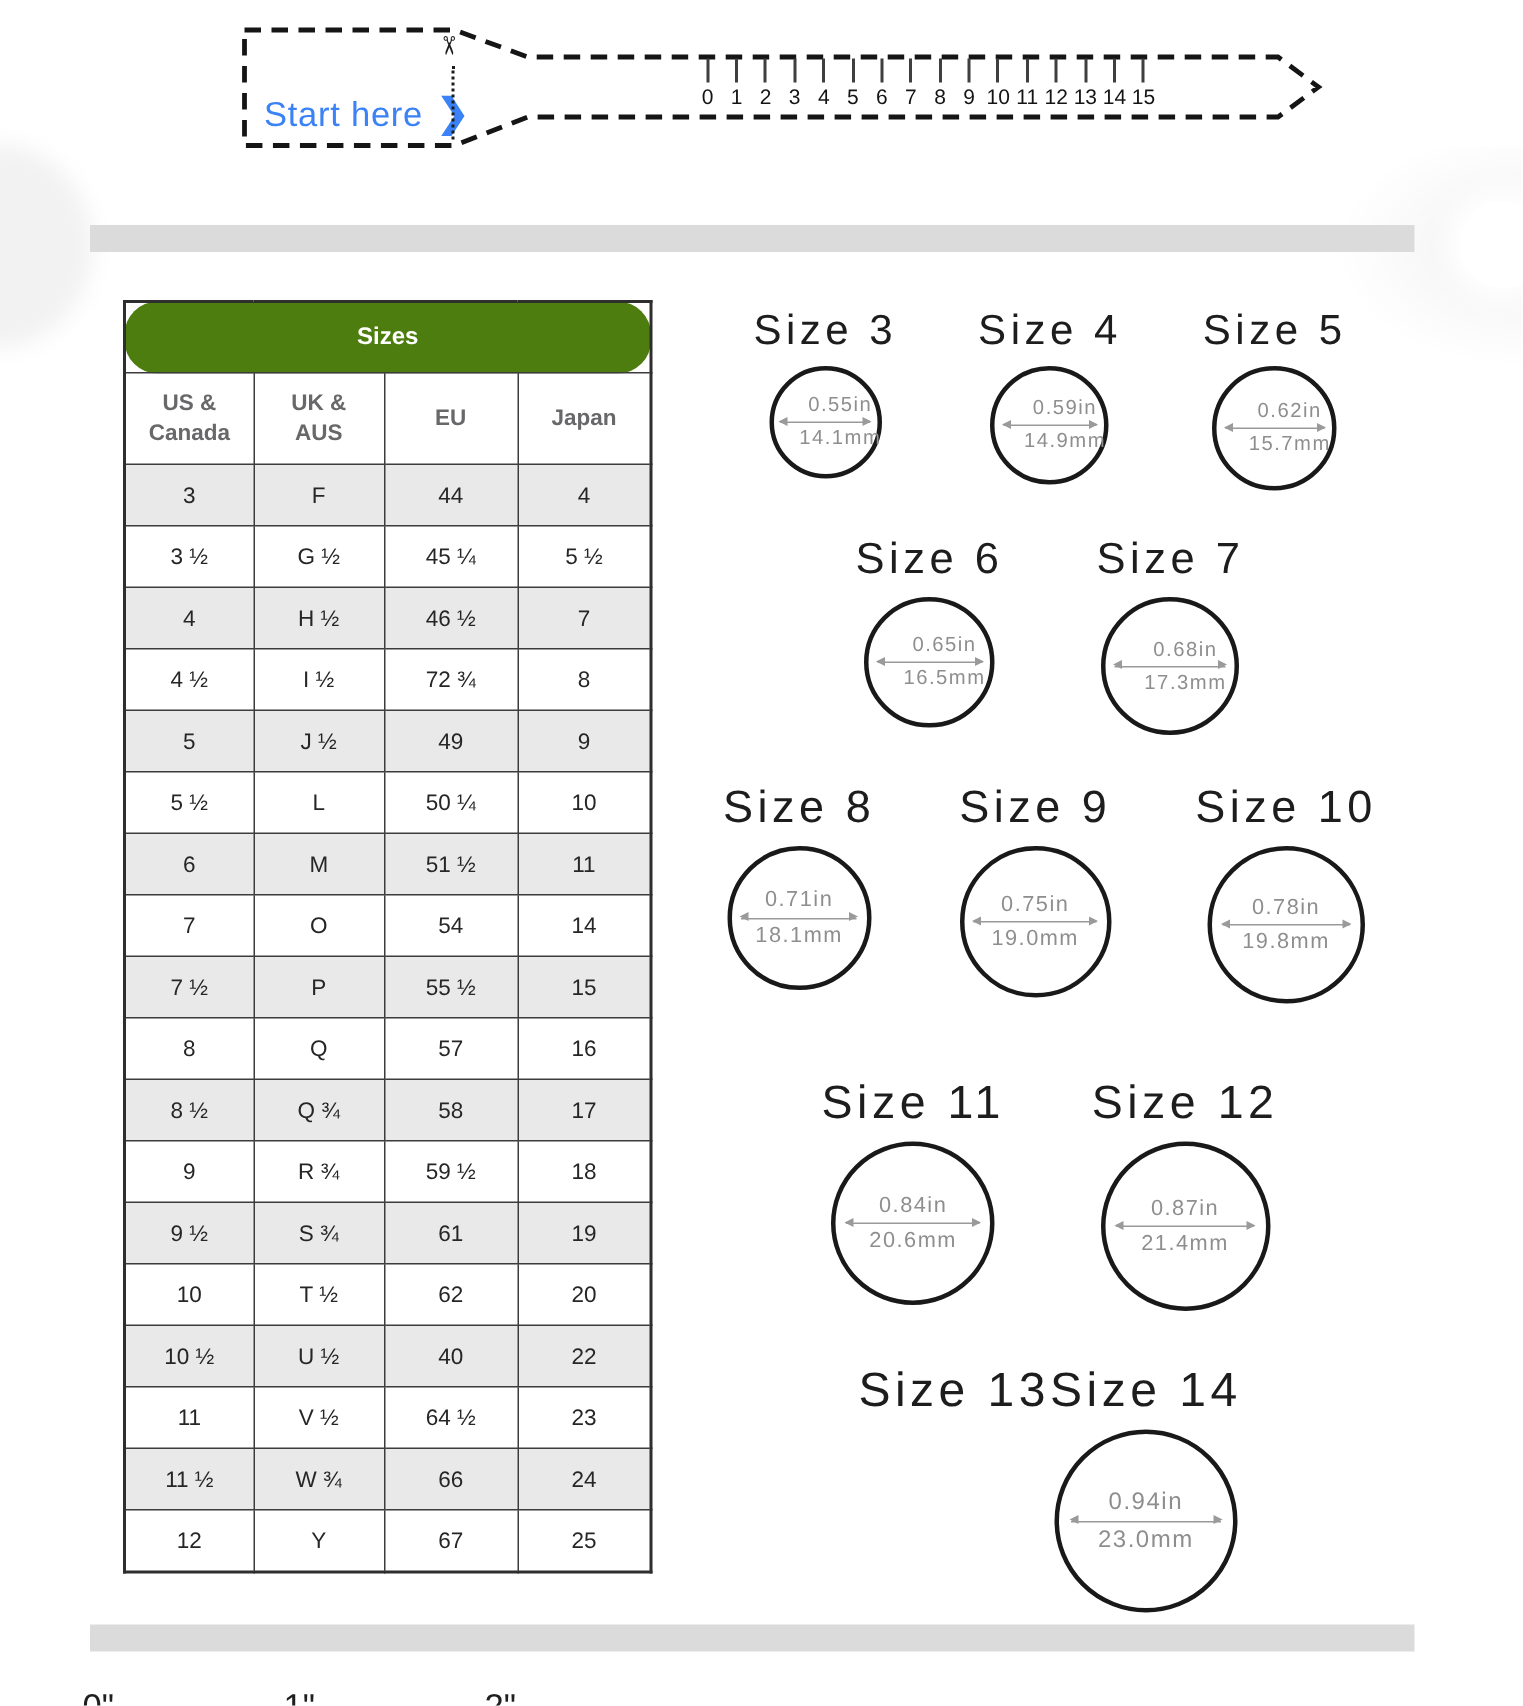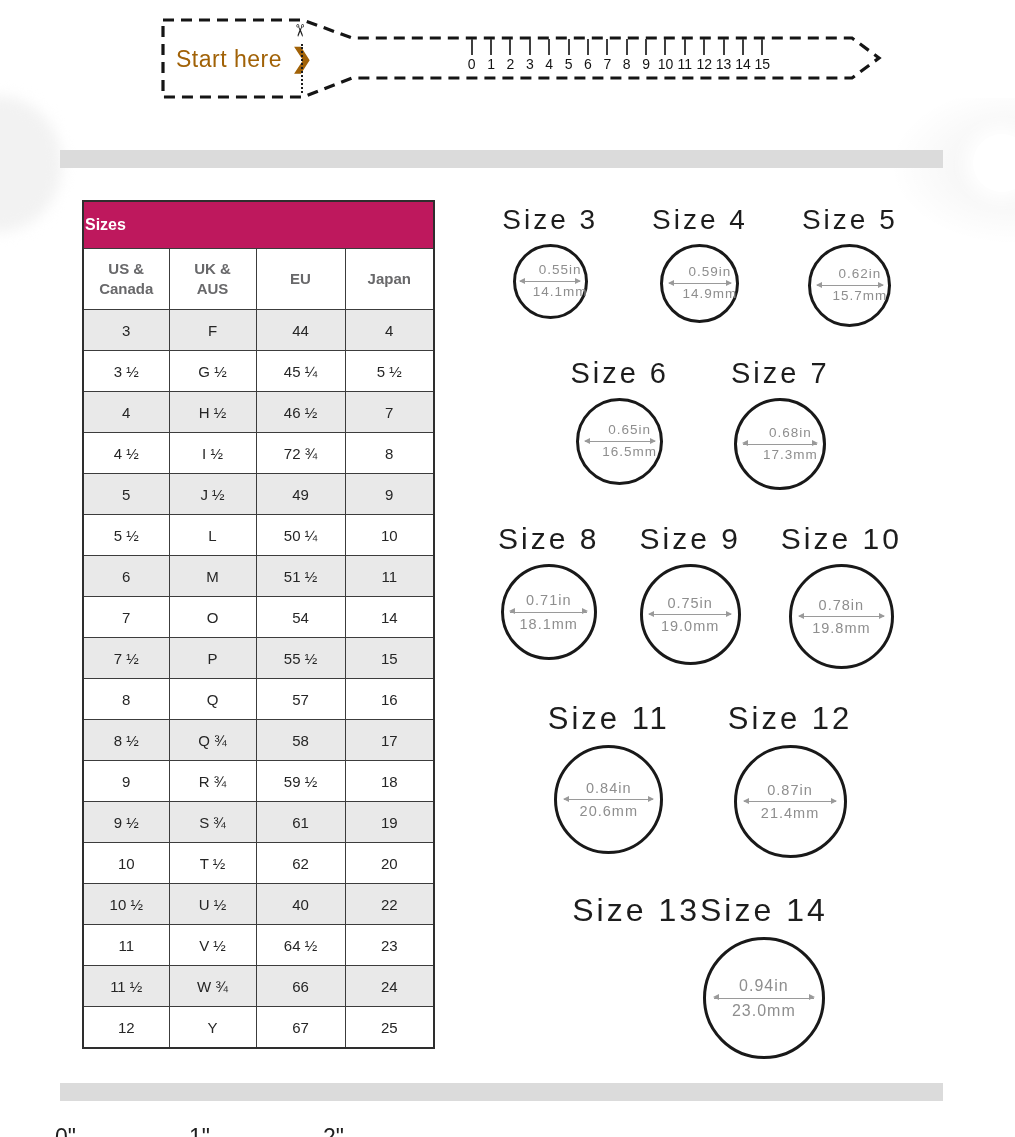--- a/index.html
+++ b/index.html
@@ -12,54 +12,54 @@
   
   .ghost-left{position:absolute;left:-66px;top:96px;width:128px;height:136px;
     background:#f2f2f2;border-radius:50%;filter:blur(7px);}
   .tint-tr{position:absolute;right:0;top:98px;width:130px;height:150px;
     background:radial-gradient(ellipse at 100% 45%, rgba(0,0,0,0.06), transparent 68%);}
   .ghost-right{position:absolute;right:-16px;top:134px;width:58px;height:58px;
     background:#ffffff;border-radius:50%;box-shadow:0 0 16px 10px rgba(255,255,255,0.9);}
   
   .sizer{position:absolute;left:0;top:0;width:1015px;height:115px;}
   .sizer svg{position:absolute;left:0;top:0;}
-  .start-label{position:absolute;left:176px;top:45px;display:flex;align-items:center;
-    font-size:23px;color:#a16207;letter-spacing:0.5px;}
+  .start-label{position:absolute;left:176px;top:62px;display:flex;align-items:center;
+    font-size:23px;color:#3b82f6;letter-spacing:0.5px;}
   .start-chevron{font-size:26px;font-weight:bold;margin-left:9px;margin-top:-2px;}
   .cut-line{position:absolute;left:301px;top:44px;height:49px;border-left:2px dotted #1c1c1c;}
   .scissors{position:absolute;left:292px;top:20px;font-size:17px;color:#1c1c1c;
     transform:rotate(90deg);}
   .ticks{position:absolute;left:462px;top:39px;width:310px;display:flex;
     justify-content:space-between;}
   .tick{display:flex;flex-direction:column;align-items:center;width:20px;}
   .tick-line{width:2px;height:16px;background:#3f3f3f;}
   .tick-num{font-size:14px;color:#141414;margin-top:1px;}
   
   .bar{position:absolute;left:60px;width:883px;height:18px;background:#dbdbdb;}
   .bar-top{top:150px;}
   .bar-bottom{top:1083px;}
   
   .table-wrap{position:absolute;left:82px;top:200px;width:351px;}
   table{width:100%;border-collapse:collapse;table-layout:fixed;}
   table, td, th{border:1px solid #3c3c3c;}
   table{border:2px solid #2e2e2e;}
-  .t-title td{background:#be185d;color:#ffffff;font-weight:bold;font-size:16px;
-    height:44px;}
+  .t-title td{background:#4d7c0f;color:#ffffff;font-weight:bold;font-size:16px;
+    text-align:center;height:44px;border-radius:22px;}
   .t-cols th{background:#ffffff;color:#68686a;font-weight:bold;font-size:15px;
     text-align:center;height:60px;line-height:1.35;padding:0 10px;}
   tbody td{height:38px;text-align:center;font-size:15px;color:#262626;}
   tbody tr:nth-child(odd){background:#e9e9e9;}
   tbody tr:nth-child(even){background:#ffffff;}
   
   .rings{position:absolute;left:440px;top:204px;width:520px;}
   .ring-row{display:flex;justify-content:center;align-items:flex-start;}
   .r1{gap:54px;margin-top:0;}
   .r2{gap:62px;margin-top:30px;}
-  .r3{gap:40px;margin-top:32px;}
-  .r4{gap:58px;margin-top:32px;text-align:center;}
+  .r3{gap:56px;margin-top:32px;}
+  .r4{gap:58px;margin-top:48px;text-align:center;}
   .r5{margin-top:34px;}
   .rgroup{display:flex;flex-direction:column;align-items:center;}
   .rtitle{color:#1d1d1d;letter-spacing:3px;margin-bottom:8px;white-space:nowrap;}
   .r1 .rtitle{font-size:28px;}
   .r2 .rtitle{font-size:29px;}
   .r3 .rtitle{font-size:30px;}
   .r4 .rtitle{font-size:31px;}
   .r5 .rtitle{font-size:32px;}
   .ring{box-sizing:border-box;border:3px solid #191919;border-radius:50%;
     display:flex;flex-direction:column;justify-content:center;align-items:center;}

